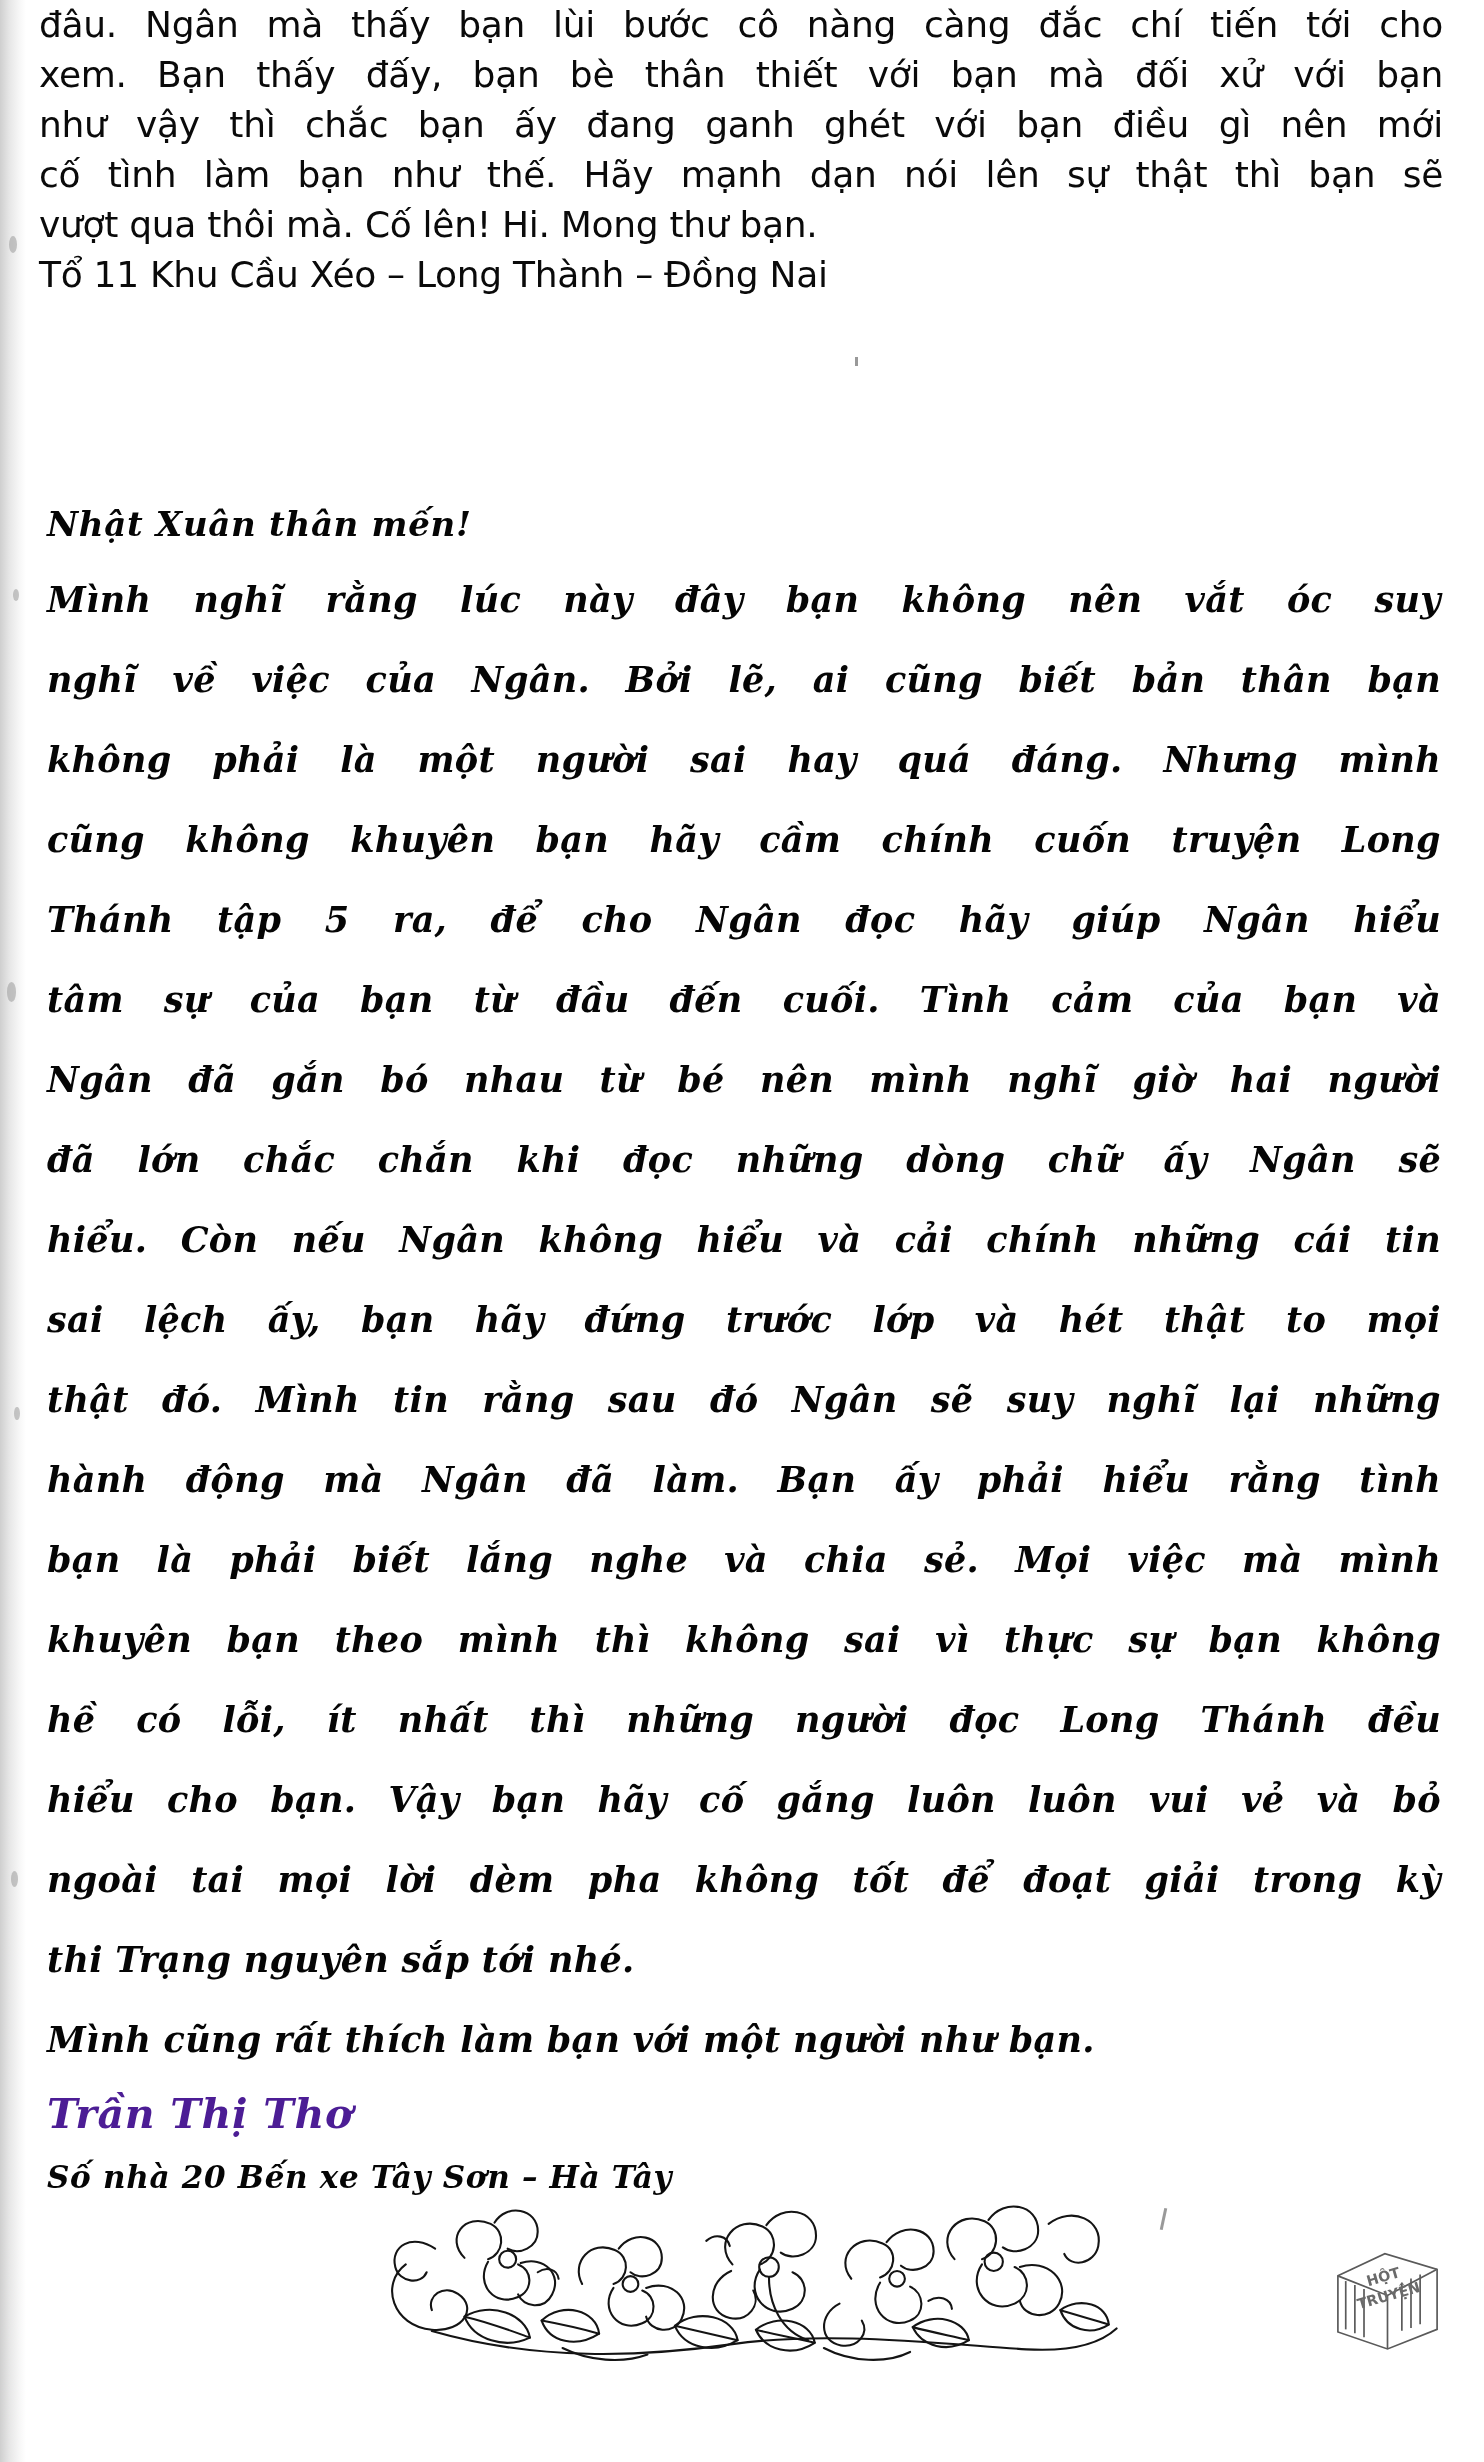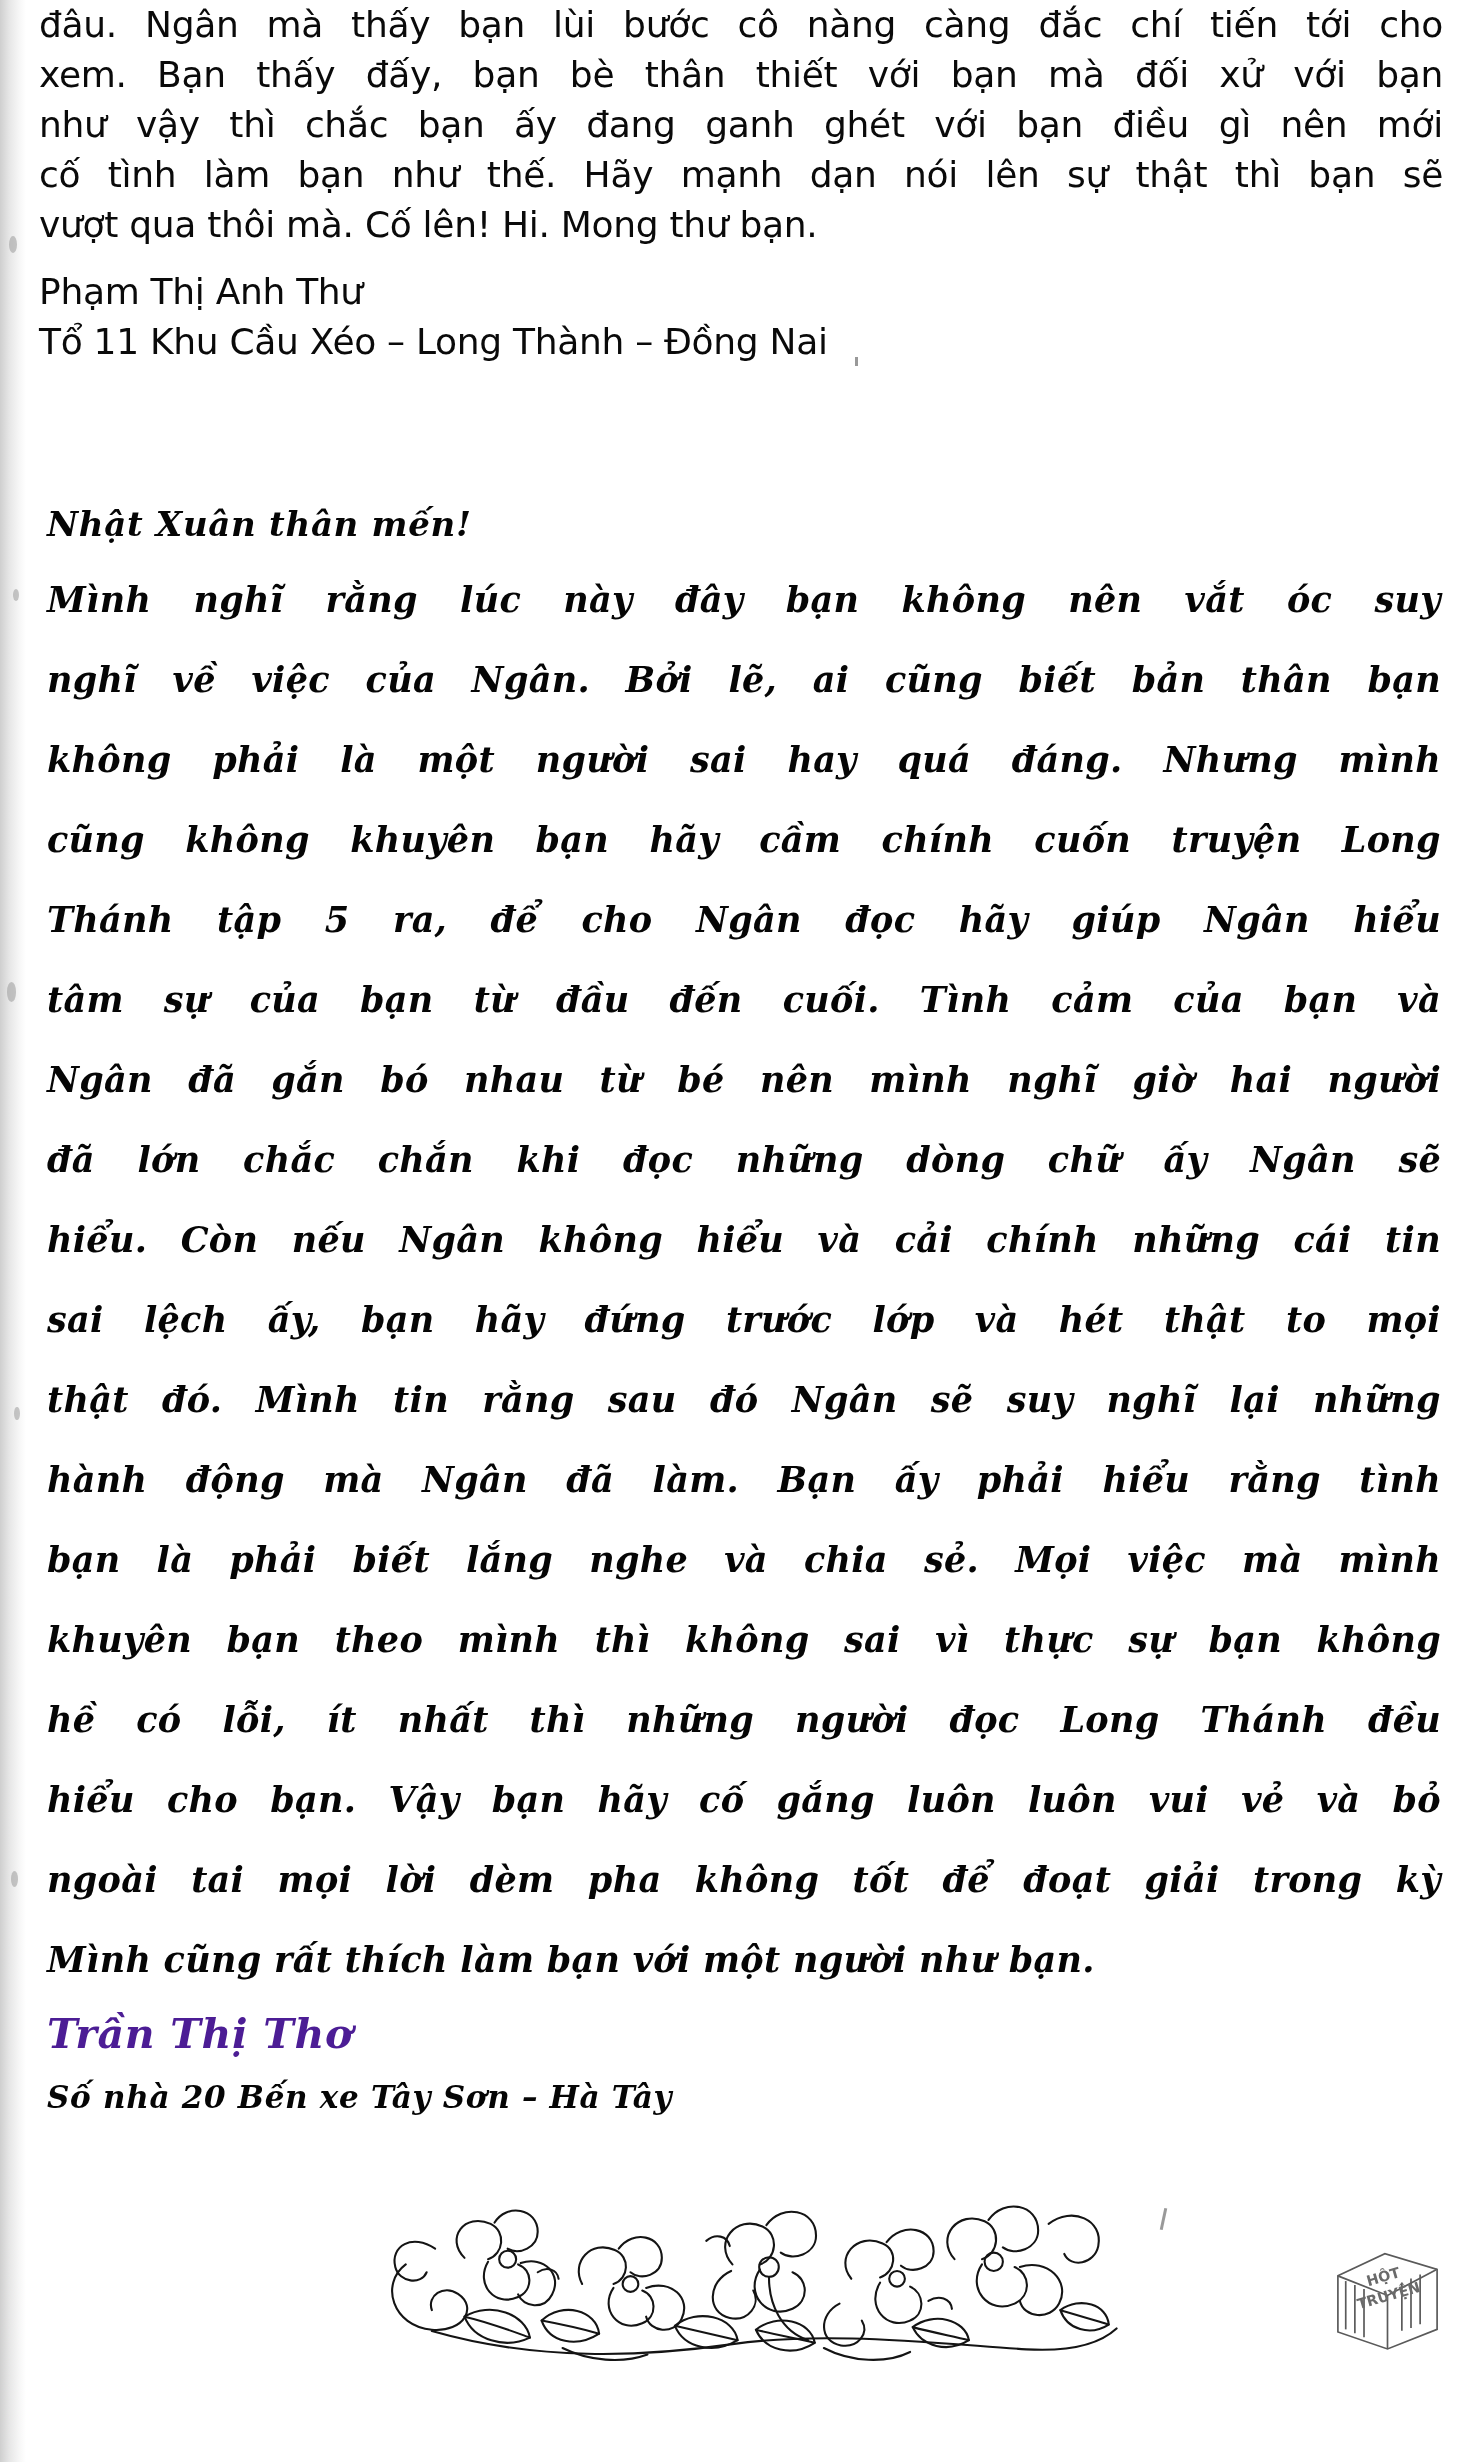--- a/index.html
+++ b/index.html
@@ -165,21 +165,20 @@
   <div class="spine-speck" style="left:6.5px; top:982px; width:9.2px; height:19.6px;"></div>
   <div class="spine-speck" style="left:14.4px; top:1407px; width:5.2px;  height:13px;"></div>
   <div class="spine-speck" style="left:10.5px; top:1871px; width:7.2px; height:15.7px;"></div>
 
   <div class="block-print">
     <p class="just">đâu. Ngân mà thấy bạn lùi bước cô nàng càng đắc chí tiến tới cho</p>
     <p class="just">xem. Bạn thấy đấy, bạn bè thân thiết với bạn mà đối xử với bạn</p>
     <p class="just">như vậy thì chắc bạn ấy đang ganh ghét với bạn điều gì nên mới</p>
     <p class="just">cố tình làm bạn như thế. Hãy mạnh dạn nói lên sự thật thì bạn sẽ</p>
     <p class="last">vượt qua thôi mà. Cố lên! Hi. Mong thư bạn.</p>
-    <p class="last sig-print">Phạm Thị Anh Thư</p>
     <p class="last">Tổ 11 Khu Cầu Xéo – Long Thành – Đồng Nai</p>
   </div>
 
   <div class="block-hand">
 
     <div class="hand-line hand-greet hand-free">Nhật Xuân thân mến!</div>
 
     <div class="hand-line hand-just">
       <span>Mình</span>
         <span>nghĩ</span>
@@ -434,20 +433,21 @@
         <span>pha</span>
         <span>không</span>
         <span>tốt</span>
         <span>để</span>
         <span>đoạt</span>
         <span>giải</span>
         <span>trong</span>
         <span>kỳ</span>
     </div>
 
+    <div class="hand-line hand-free">thi Trạng nguyên sắp tới nhé.</div>
     <div class="hand-line hand-free">Mình cũng rất thích làm bạn với một người như bạn.</div>
 
     <div class="hand-sig-name">Trần Thị Thơ</div>
     <div class="hand-sig-addr">Số nhà 20 Bến xe Tây Sơn – Hà Tây</div>
   </div>
 
   <div class="ornament">
     <svg viewBox="0 0 1180 300" xmlns="http://www.w3.org/2000/svg" fill="none" stroke="#141414" stroke-width="3.2" stroke-linecap="round" stroke-linejoin="round">
 
       <path d="M60 120 C 20 150, 40 215, 100 220 C 150 224, 170 185, 140 165 C 118 150, 92 168, 100 190"></path>

